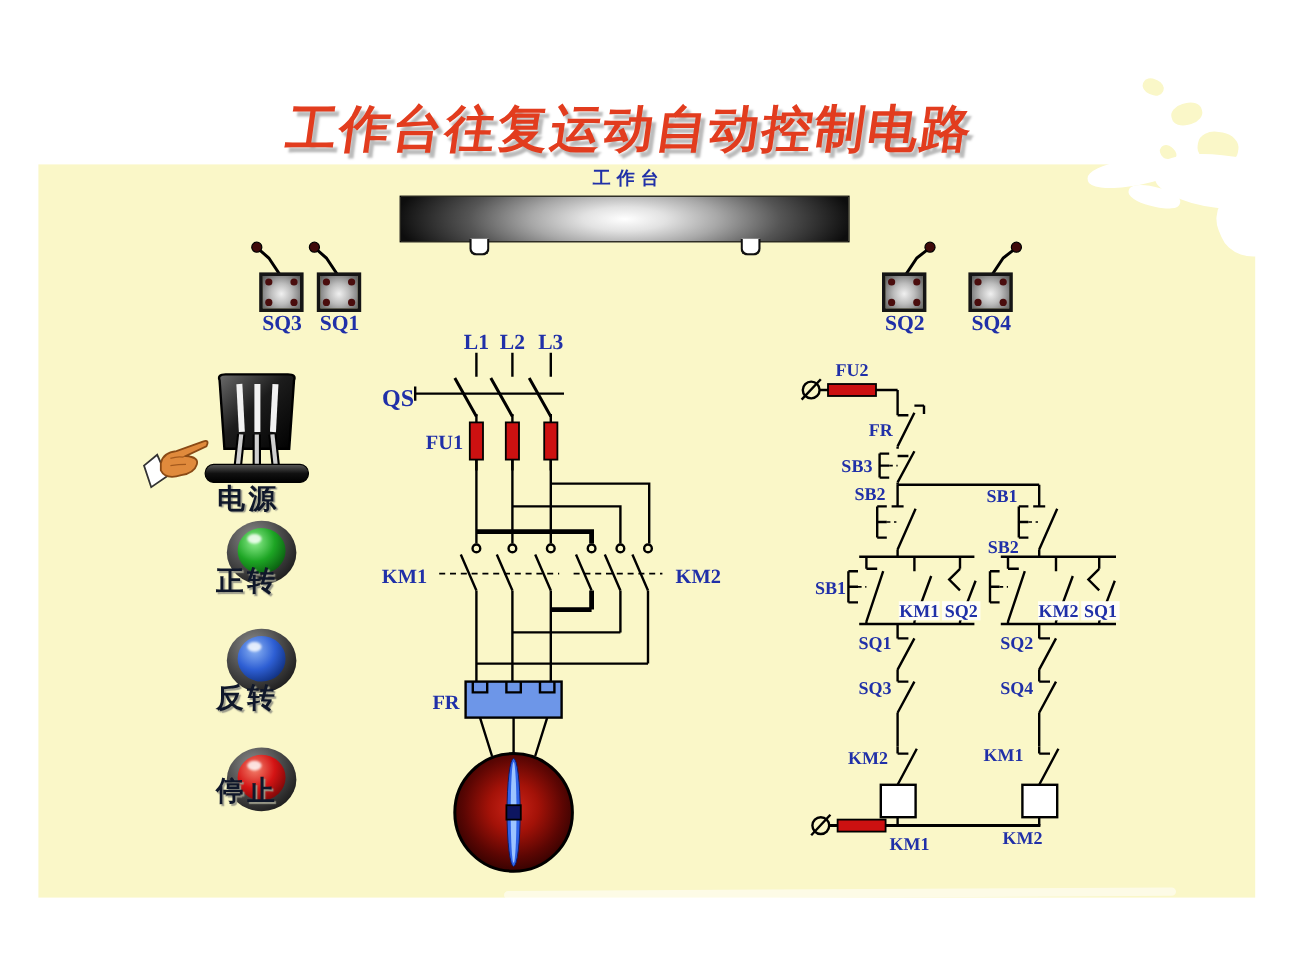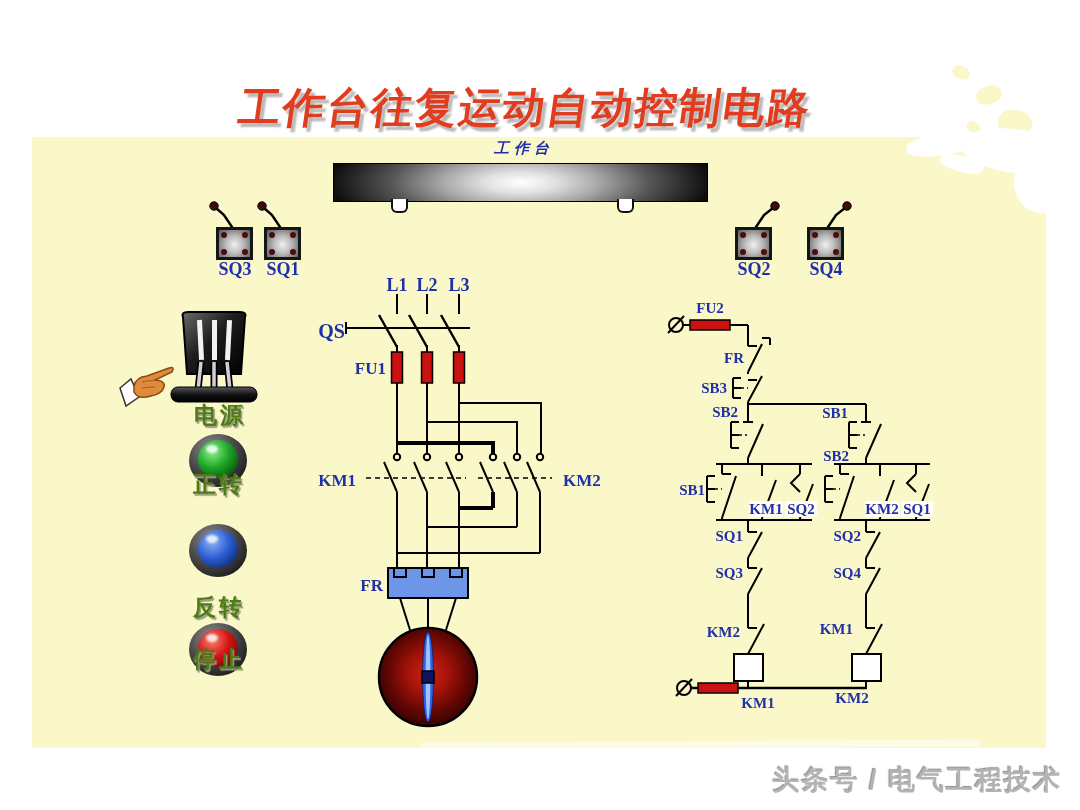--- a/index.html
+++ b/index.html
@@ -11,37 +11,37 @@
   .title{position:absolute;left:140px;top:80px;width:770px;text-align:center;
          font-family:"Liberation Serif",serif;font-weight:bold;font-size:42px;
          color:#e23c1e;transform:skewX(-8deg);letter-spacing:2px;
          text-shadow:4px 4px 2px #b9b9b9;}
 
   
   .panel{position:absolute;left:32px;top:137px;width:1014px;height:611px;background:#faf7c8;}
 
   
   .worktable-label{position:absolute;left:449px;top:139px;width:150px;text-align:center;
-        color:#2030a8;font-family:"Liberation Serif",serif;font-weight:bold;font-style:italic;
+        color:#2030a8;font-family:"Liberation Serif",serif;font-weight:bold;
         font-size:15px;letter-spacing:5px;}
   .worktable{position:absolute;left:333px;top:163px;width:373px;height:37px;border:1px solid #000;
         background:radial-gradient(ellipse 58% 170% at 50% 50%,#ffffff 0%,#e2e2e2 16%,#a8a8a8 36%,#555 60%,#0d0d0d 88%);}
   .foot{position:absolute;top:199px;width:13px;height:12px;background:#fff;border:2px solid #111;
         border-top:none;border-radius:0 0 6px 6px;}
 
   
   .sqbox{position:absolute;width:37px;height:33px;border:3px solid #151515;box-sizing:border-box;
         background:radial-gradient(circle at 50% 55%,#f0f0f0 0%,#bdbdbd 40%,#808080 75%,#565656 100%);}
   .dot{position:absolute;width:6px;height:6px;border-radius:50%;background:#4a0d0d;}
   .dtl{left:2px;top:2px}.dtr{right:2px;top:2px}.dbl{left:2px;bottom:2px}.dbr{right:2px;bottom:2px}
   .sq-label{position:absolute;width:50px;text-align:center;color:#2030a8;
         font-family:"Liberation Serif",serif;font-weight:bold;font-size:18px;}
 
   
-  .cn-label{position:absolute;width:78px;text-align:center;color:#4d7c0f;
+  .cn-label{position:absolute;width:78px;color:#0f172a;
         font-weight:900;font-size:23px;letter-spacing:3px;
         text-shadow:1.5px 1.5px 1px #9a9a8a;}
 
   
   .pushbtn{position:absolute;width:58px;height:53px;cursor:pointer;}
   .bezel{position:absolute;inset:0;border-radius:50%;
         background:radial-gradient(circle at 38% 28%,#8d8d8d 0%,#4a4a4a 45%,#161616 85%);}
   .dome{position:absolute;left:9px;top:6px;width:40px;height:38px;border-radius:50%;}
   .dome-green{background:radial-gradient(circle at 36% 30%,#90f090 0%,#1da524 45%,#0a5c10 80%,#053608 100%);}
   .dome-blue{background:radial-gradient(circle at 36% 30%,#8cb4f4 0%,#2e5fd4 45%,#10307e 80%,#0a1d52 100%);}
@@ -170,21 +170,21 @@
       <div class="dome dome-green"></div>
       <div class="spec"></div>
   </div>
   <div class="cn-label" style="left:180px;top:469px">正转</div>
 
   <div class="pushbtn" style="left:189px;top:524px">
     <div class="bezel"></div>
       <div class="dome dome-blue"></div>
       <div class="spec"></div>
   </div>
-  <div class="cn-label" style="left:180px;top:592px">反转</div>
+  <div class="cn-label" style="left:180px;top:566px">反转</div>
 
   <div class="pushbtn" style="left:189px;top:623px">
     <div class="bezel"></div>
       <div class="dome dome-red"></div>
       <div class="spec"></div>
   </div>
   <div class="cn-label" style="left:180px;top:644px">停止</div>
 
   <svg class="abs" style="left:0;top:0" width="1080" height="810" viewBox="0 0 1080 810">
     <defs>
@@ -365,15 +365,14 @@
   <div class="tear-y" style="left:952px;top:66px;width:18px;height:13px;transform:rotate(24deg)"></div>
   <div class="tear-y" style="left:976px;top:86px;width:26px;height:18px;transform:rotate(-16deg)"></div>
   <div class="tear-y" style="left:998px;top:110px;width:34px;height:26px;transform:rotate(10deg)"></div>
   <div class="tear-y" style="left:966px;top:122px;width:15px;height:11px;transform:rotate(42deg)"></div>
   <div class="tear-w" style="left:906px;top:133px;width:74px;height:22px;transform:rotate(-9deg)"></div>
   <div class="tear-w" style="left:962px;top:130px;width:120px;height:44px;transform:rotate(7deg)"></div>
   <div class="tear-w" style="left:1014px;top:150px;width:72px;height:62px;transform:rotate(-22deg)"></div>
   <div class="tear-w" style="left:940px;top:156px;width:44px;height:16px;transform:rotate(14deg)"></div>
   <div class="streak" style="left:420px;top:741px;width:560px;height:7px;transform:rotate(-0.3deg)"></div>
 
-  <div class="watermark">头条号 / 电气工程技术</div>
 
 </div>
 
 </body></html>

